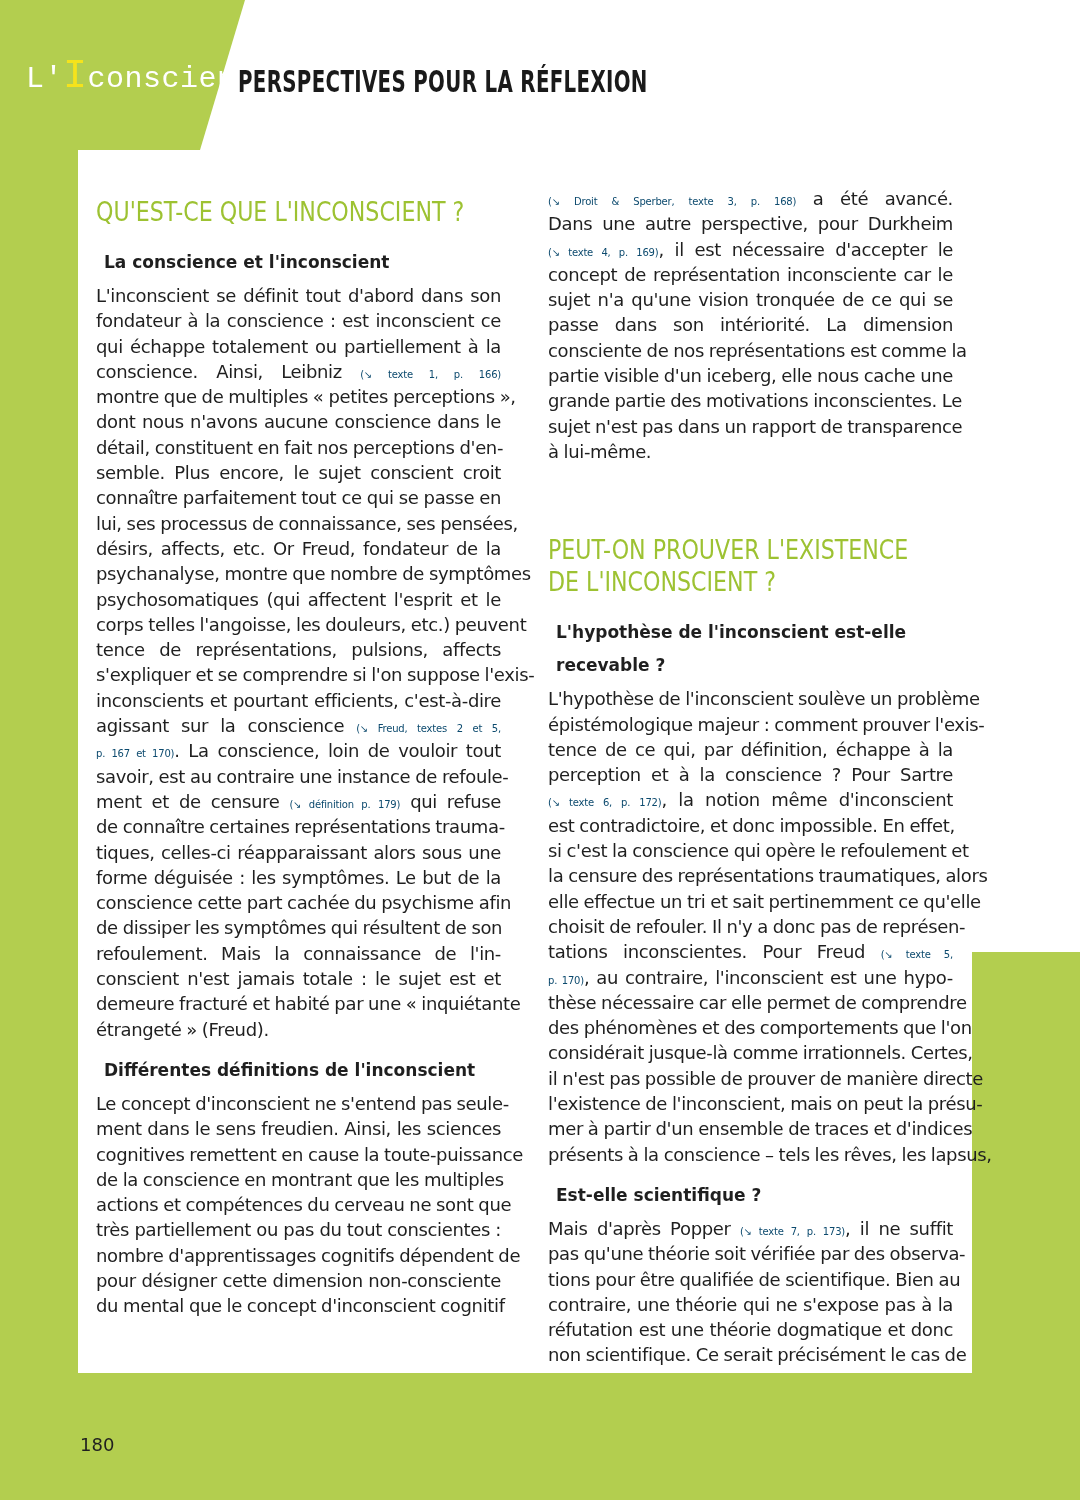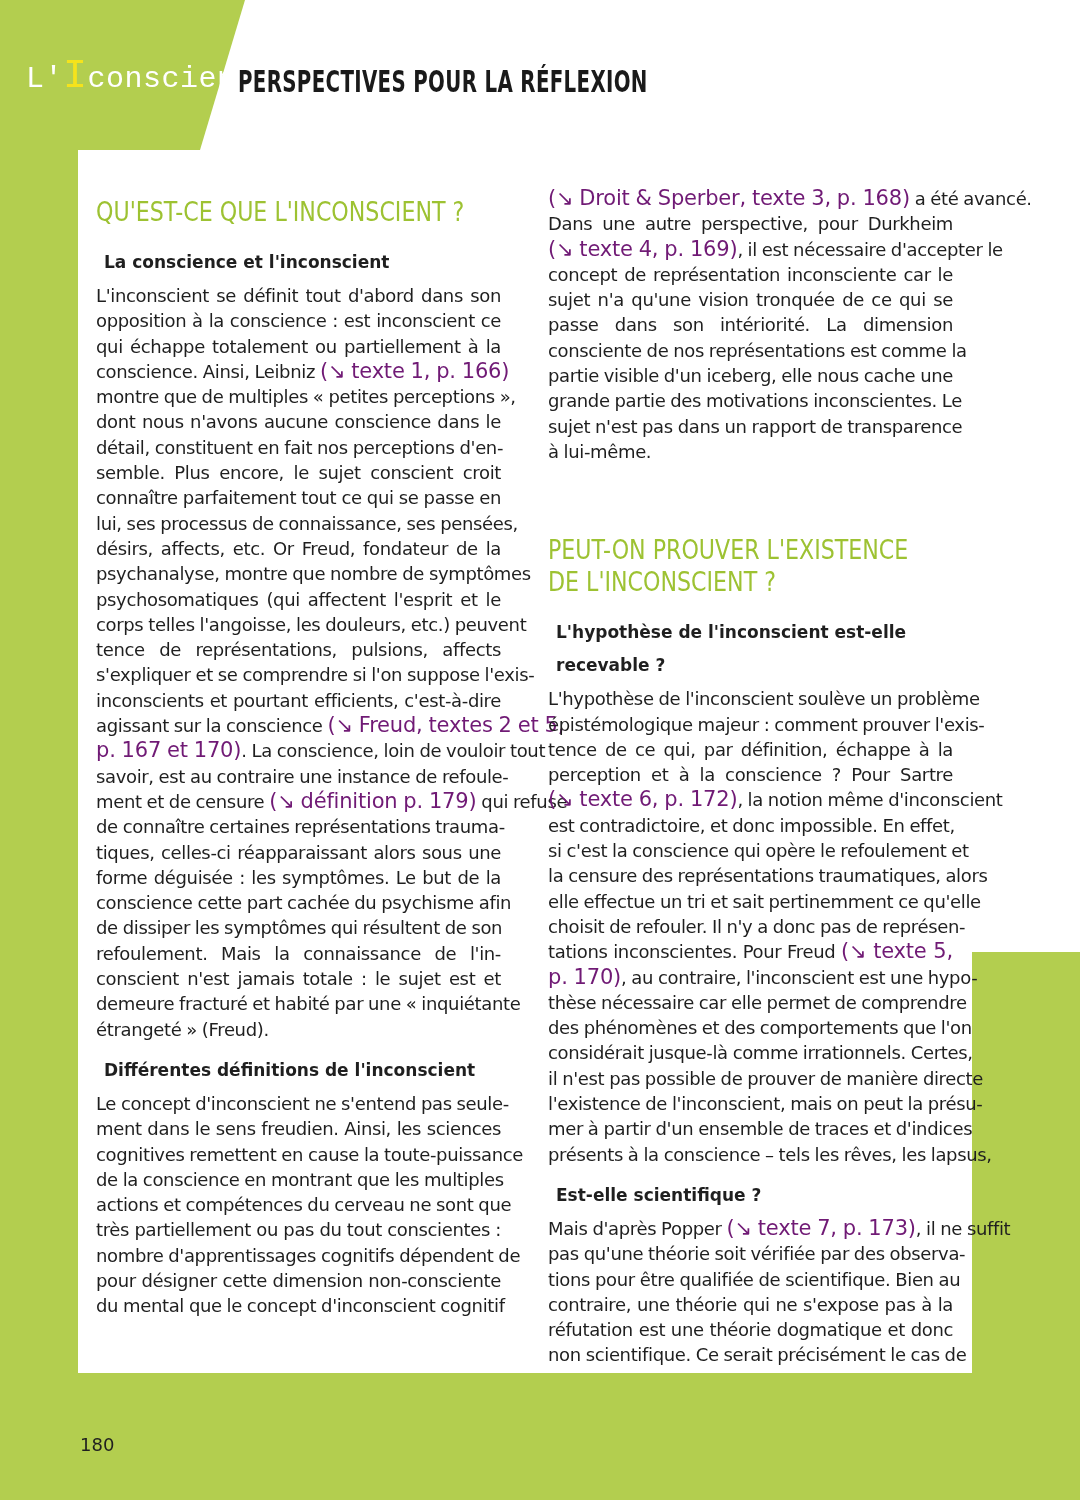--- a/index.html
+++ b/index.html
@@ -47,21 +47,21 @@
   }
   .sub-title {
     font-weight: bold; font-size: 17px; line-height: 25px; color: #1f1f1f; margin: 8px;
   }
   .line {
     font-size: 18px; line-height: 25.3px; height: 25.3px; color: #1f1f1f;
     text-align: justify; text-align-last: justify; white-space: nowrap; overflow: visible;
     letter-spacing: -0.35px; word-spacing: -0.5px;
   }
   .line.last { text-align-last: left; }
-  .cite { color: #701a75; font-size: 21px; letter-spacing: -0.2px; }
+  .cite { color: #0c4a6e; font-size: 10px; letter-spacing: -0.2px; }
   .gap-s { height: 8px; }
   .gap-l { height: 70px; }
   .gap-t { height: 14px; }
   .page-number {
     position: absolute; left: 80px; top: 1434px; font-size: 18px; color: #1f1f1f; text-align: center;
   }
 </style>
 </head>
 <body>
 
@@ -78,21 +78,21 @@
   <span>L'</span><span class="big-i">I</span><span>conscient</span>
 </div>
 <div class="page-heading">PERSPECTIVES POUR LA RÉFLEXION</div>
 
 <div class="col col-left">
   <h2 class="sec-title">QU'EST-CE QUE L'INCONSCIENT ?</h2>
   <div class="gap-t"></div>
   <div class="sub-title">La conscience et l'inconscient</div>
   <div>
       <div class="line"><span>L'inconscient se définit tout d'abord dans son</span></div>
-      <div class="line"><span>opposition à la conscience : est inconscient ce</span></div>
+      <div class="line"><span>fondateur à la conscience : est inconscient ce</span></div>
       <div class="line"><span>qui échappe totalement ou partiellement à la</span></div>
       <div class="line"><span>conscience. Ainsi, Leibniz </span><span class="cite">(↘ texte 1, p. 166)</span></div>
       <div class="line"><span>montre que de multiples « petites perceptions »,</span></div>
       <div class="line"><span>dont nous n'avons aucune conscience dans le</span></div>
       <div class="line"><span>détail, constituent en fait nos perceptions d'en-</span></div>
       <div class="line"><span>semble. Plus encore, le sujet conscient croit</span></div>
       <div class="line"><span>connaître parfaitement tout ce qui se passe en</span></div>
       <div class="line"><span>lui, ses processus de connaissance, ses pensées,</span></div>
       <div class="line"><span>désirs, affects, etc. Or Freud, fondateur de la</span></div>
       <div class="line"><span>psychanalyse, montre que nombre de symptômes</span></div>

